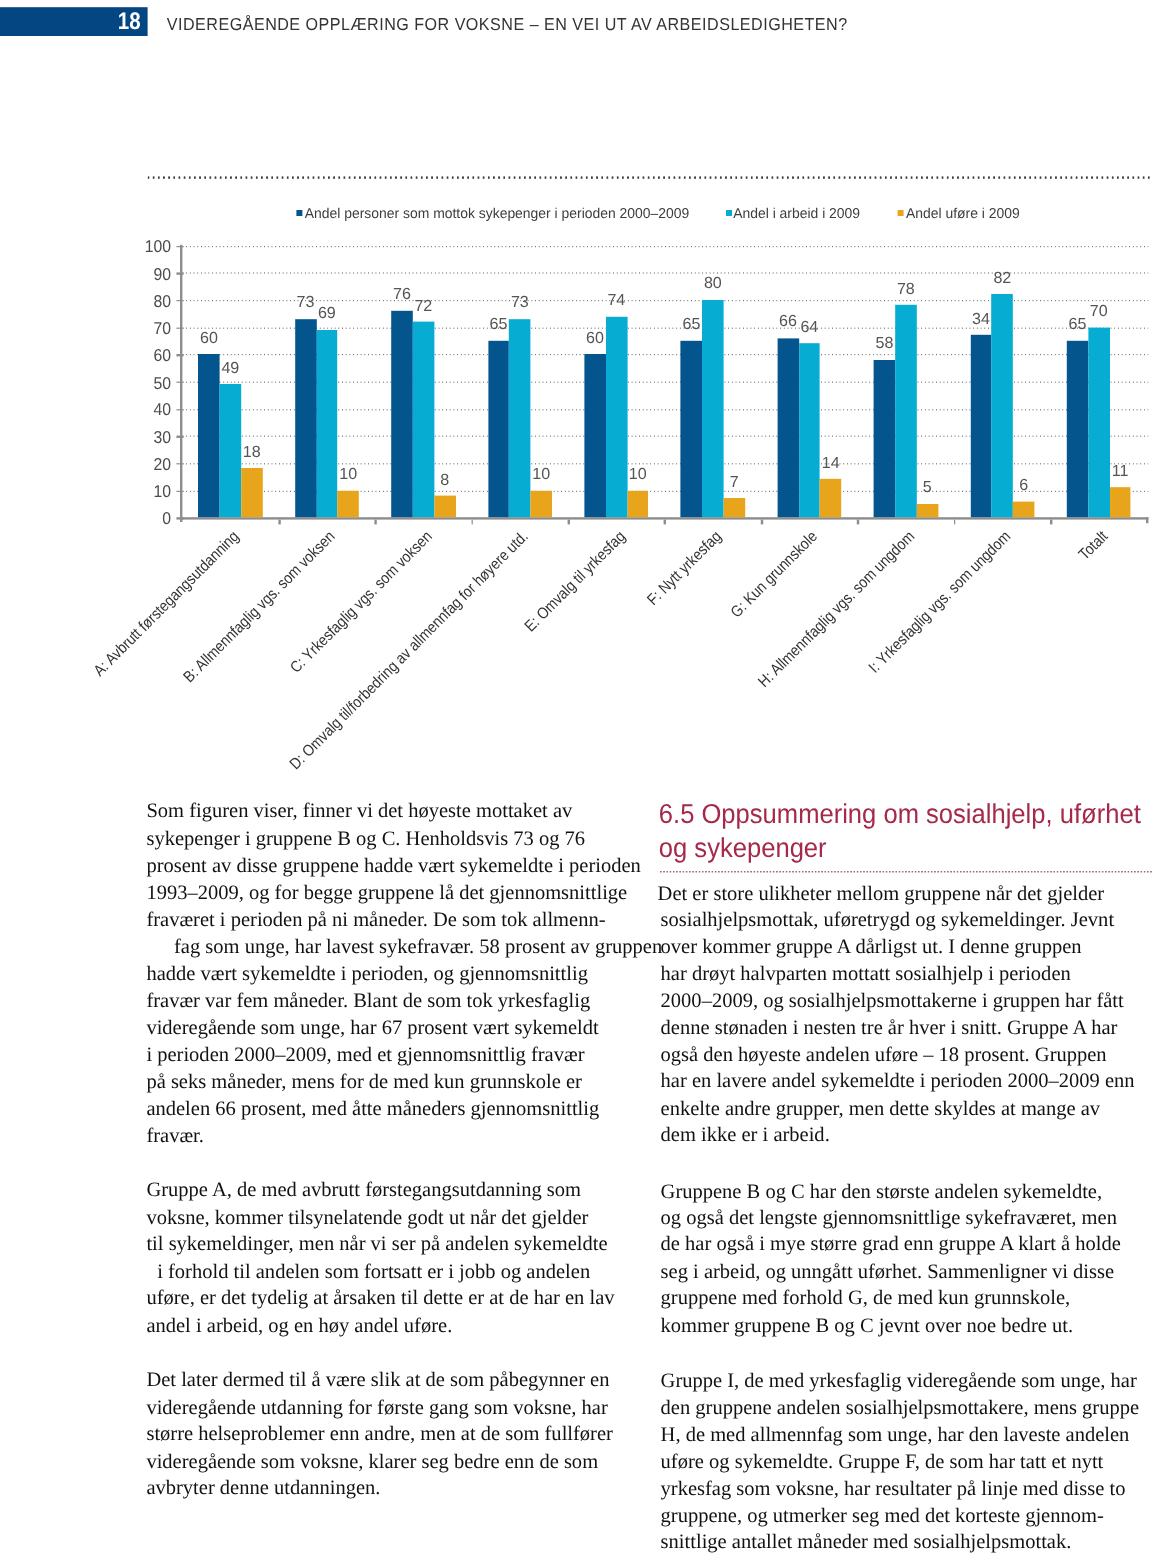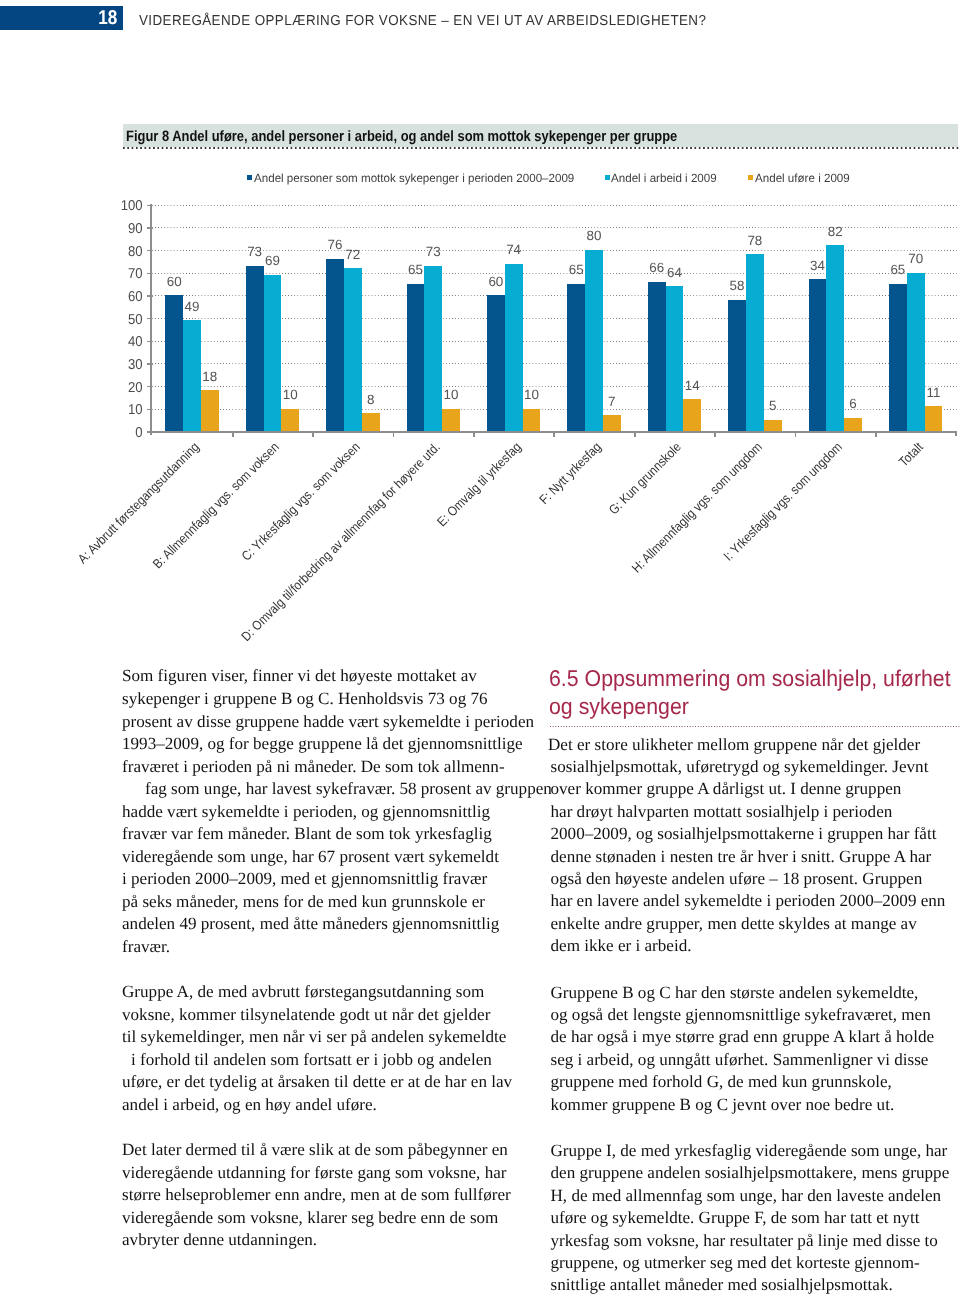--- a/index.html
+++ b/index.html
@@ -58,23 +58,20 @@
 </head>
 <body>
 
 <div class="page">
 
   <div class="head-bar">
     <div class="head-num">18</div>
   </div>
   <div class="head-title">VIDEREGÅENDE OPPLÆRING FOR VOKSNE – EN VEI UT AV ARBEIDSLEDIGHETEN?</div>
 
-  <div class="figcap">
-    <div class="t">Figur 8 Andel uføre, andel personer i arbeid, og andel som mottok sykepenger per gruppe</div>
-  </div>
   <div class="figdots"></div>
 
   <div id="chart">
       <div class="lgsq" style="left:247.4px;top:174.8px;background:#04558D;"></div>
       <div class="lg" style="left:254px;top:171.9px;">Andel personer som mottok sykepenger i perioden 2000–2009</div>
       <div class="lgsq" style="left:604.8px;top:174.8px;background:#06ACD2;"></div>
       <div class="lg" style="left:611.4px;top:171.9px;">Andel i arbeid i 2009</div>
       <div class="lgsq" style="left:748.4px;top:174.8px;background:#E8A41A;"></div>
       <div class="lg" style="left:755px;top:171.9px;">Andel uføre i 2009</div>
       <div class="ytick" style="left:146.89999999999998px;top:431.29999999999995px;"></div>
@@ -204,21 +201,21 @@
       <div class="tline" style="left: 122px; top: 689.95px; width: 408px;">sykepenger i gruppene B og C. Henholdsvis 73 og 76</div>
       <div class="tline" style="left: 122px; top: 712.5px; width: 408px;">prosent av disse gruppene hadde vært sykemeldte i perioden</div>
       <div class="tline" style="left: 122px; top: 735.05px; width: 408px;">1993–2009, og for begge gruppene lå det gjennomsnittlige</div>
       <div class="tline" style="left: 122px; top: 757.6px; width: 408px;">fraværet i perioden på ni måneder. De som tok allmenn-</div>
       <div class="tline" style="left: 122px; top: 780.15px; width: 408px; margin-left: 23px;">fag som unge, har lavest sykefravær. 58 prosent av gruppen</div>
       <div class="tline" style="left: 122px; top: 802.7px; width: 408px;">hadde vært sykemeldte i perioden, og gjennomsnittlig</div>
       <div class="tline" style="left: 122px; top: 825.25px; width: 408px;">fravær var fem måneder. Blant de som tok yrkesfaglig</div>
       <div class="tline" style="left: 122px; top: 847.8px; width: 408px;">videregående som unge, har 67 prosent vært sykemeldt</div>
       <div class="tline" style="left: 122px; top: 870.35px; width: 408px;">i perioden 2000–2009, med et gjennomsnittlig fravær</div>
       <div class="tline" style="left: 122px; top: 892.9px; width: 408px;">på seks måneder, mens for de med kun grunnskole er</div>
-      <div class="tline" style="left: 122px; top: 915.45px; width: 408px;">andelen 49 prosent, med åtte måneders gjennomsnittlig</div>
+      <div class="tline" style="left: 122px; top: 915.45px; width: 408px;">andelen 66 prosent, med åtte måneders gjennomsnittlig</div>
       <div class="tline" style="left: 122px; top: 938px; width: 408px;">fravær.</div>
       <div class="tline" style="left: 122px; top: 983.15px; width: 408px;">Gruppe A, de med avbrutt førstegangsutdanning som</div>
       <div class="tline" style="left: 122px; top: 1005.7px; width: 408px;">voksne, kommer tilsynelatende godt ut når det gjelder</div>
       <div class="tline" style="left: 122px; top: 1028.25px; width: 408px;">til sykemeldinger, men når vi ser på andelen sykemeldte</div>
       <div class="tline" style="left: 131px; top: 1050.8px; width: 408px;">i forhold til andelen som fortsatt er i jobb og andelen</div>
       <div class="tline" style="left: 122px; top: 1073.35px; width: 408px;">uføre, er det tydelig at årsaken til dette er at de har en lav</div>
       <div class="tline" style="left: 122px; top: 1095.9px; width: 408px;">andel i arbeid, og en høy andel uføre.</div>
       <div class="tline" style="left: 122px; top: 1141.05px; width: 408px;">Det later dermed til å være slik at de som påbegynner en</div>
       <div class="tline" style="left: 122px; top: 1163.6px; width: 408px;">videregående utdanning for første gang som voksne, har</div>
       <div class="tline" style="left: 122px; top: 1186.15px; width: 408px;">større helseproblemer enn andre, men at de som fullfører</div>

